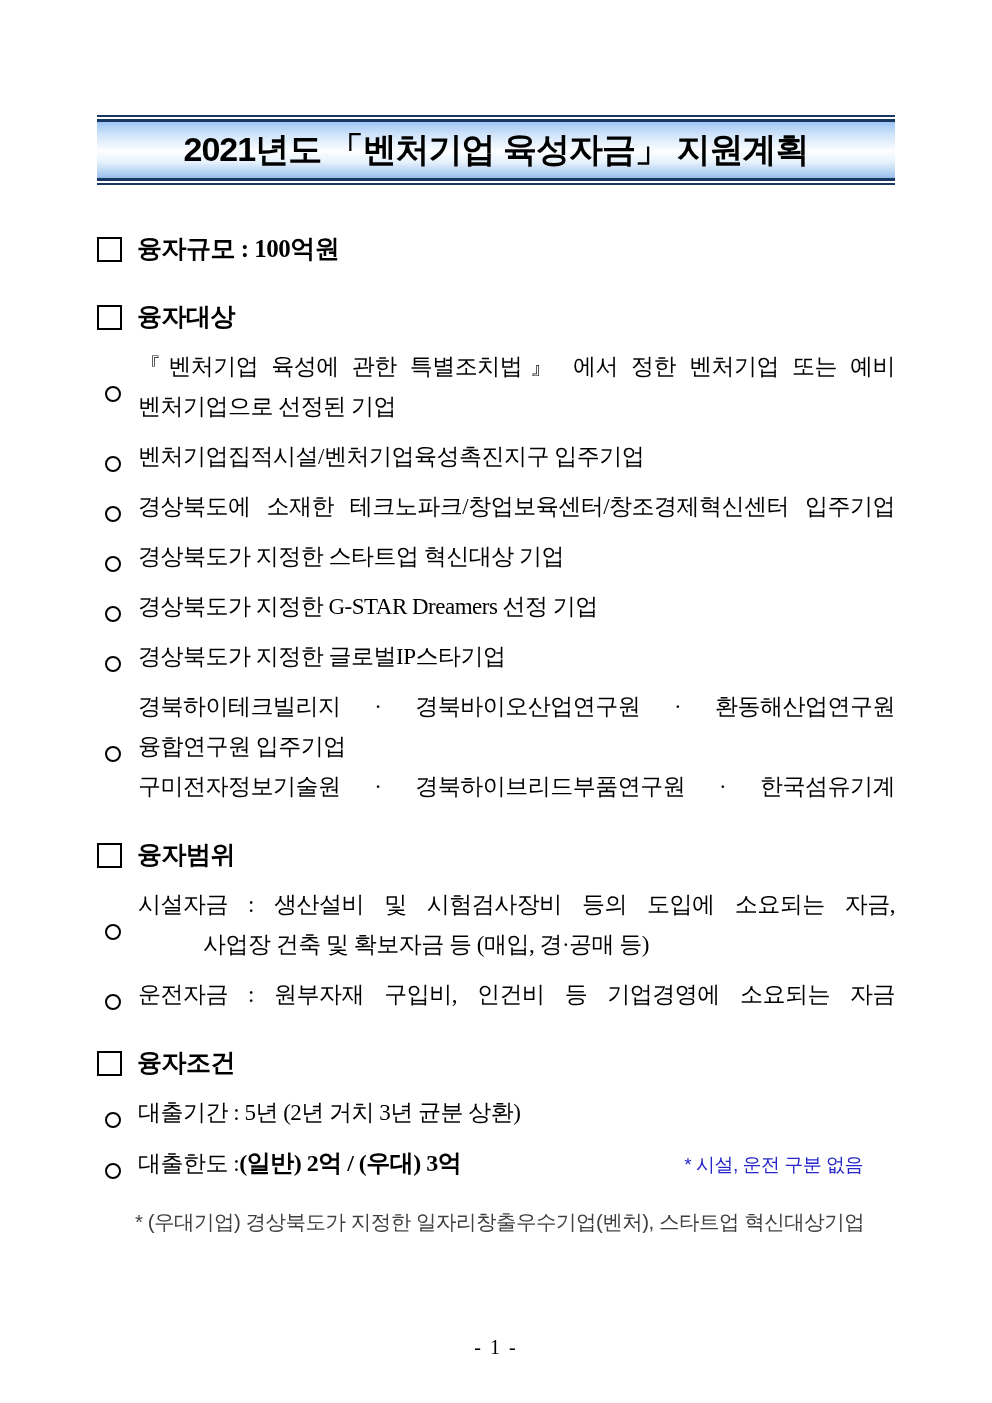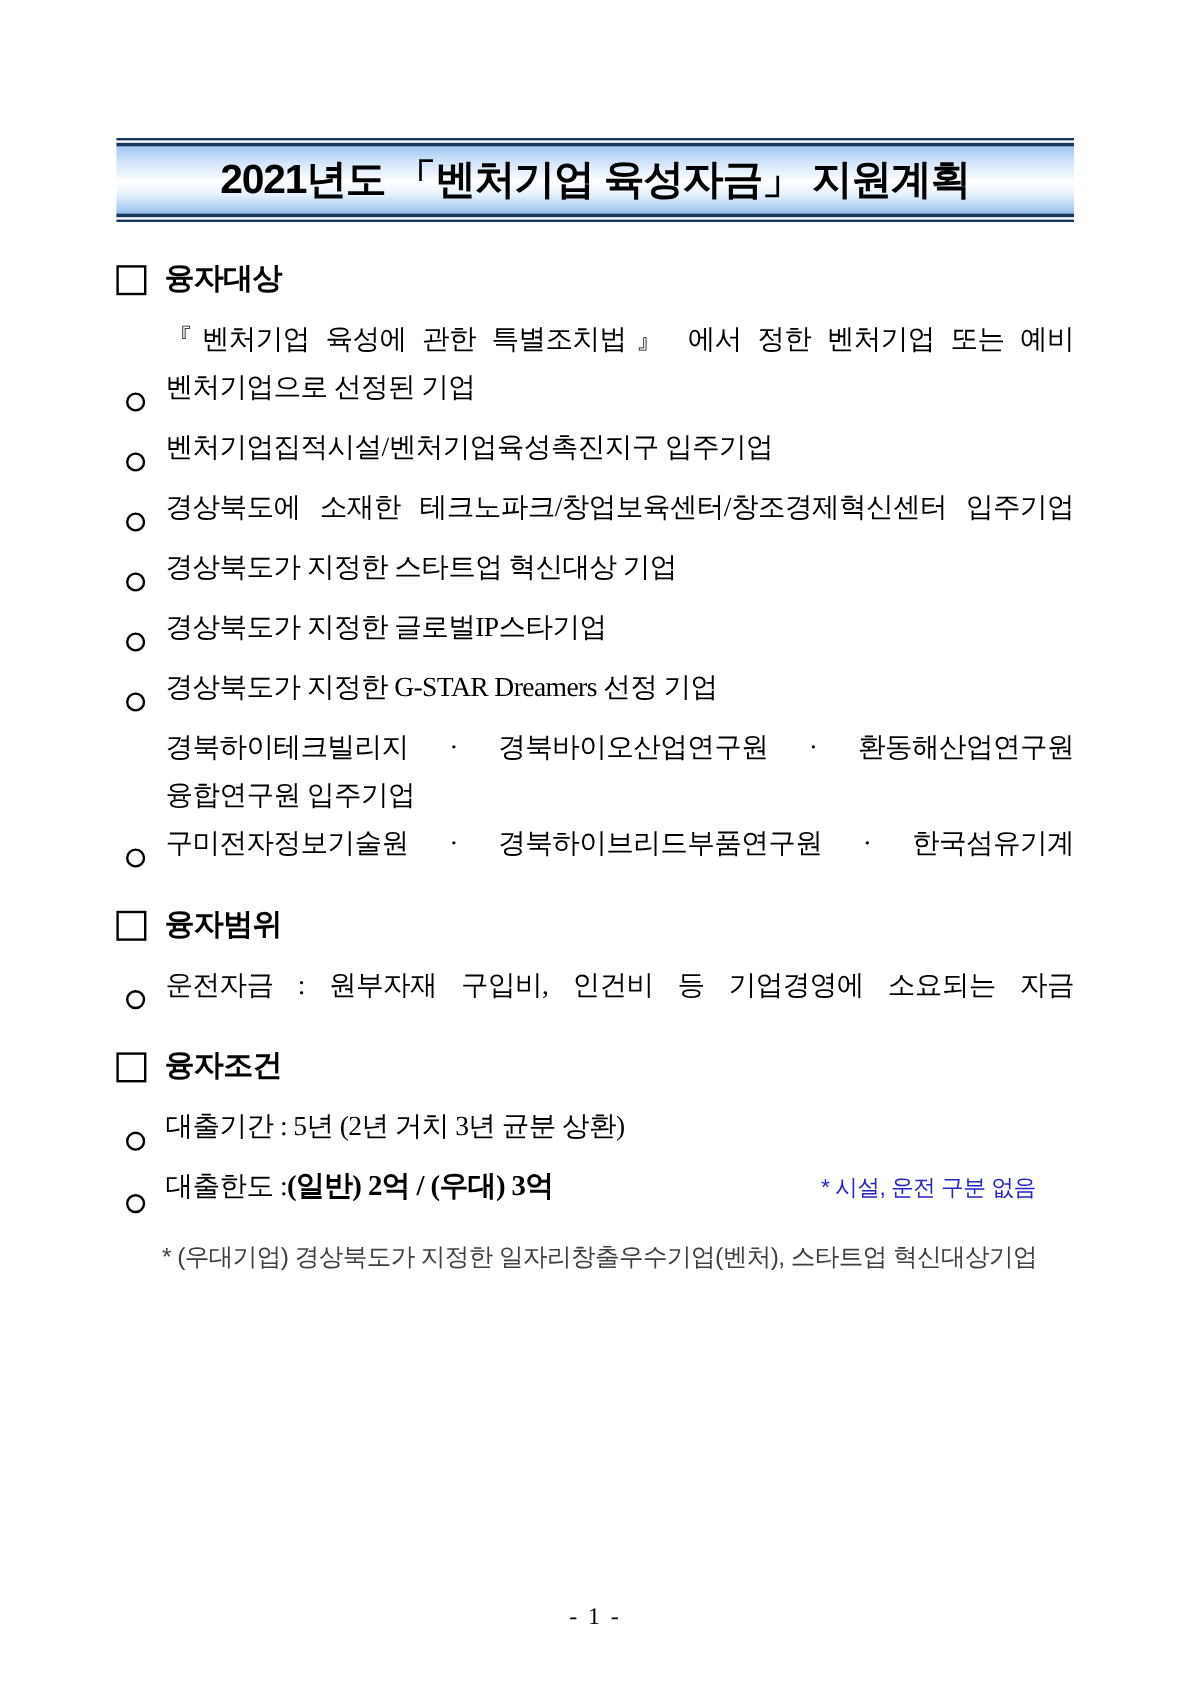--- a/index.html
+++ b/index.html
@@ -39,21 +39,21 @@
   .sec.first{margin-top:44px;}
   .sec-heading{
     display:flex;align-items:center;gap:15px;
     font-weight:bold;font-size:25px;line-height:40px;
     letter-spacing:-0.5px;
   }
   .sq{
     width:21px;height:21px;border:2px solid #000;background:#fff;
     flex:none;margin-top:1px;
   }
-  .item{display:flex;align-items:flex-end;margin-top:10px;padding-left:8px;}
+  .item{display:flex;align-items:center;margin-top:10px;padding-left:8px;}
   .circ{
     width:12px;height:12px;border:2px solid #000;border-radius:50%;
     background:#fff;flex:none;margin-top:13px;
   }
   .item-text{
     flex:1;margin-left:17px;
     font-size:23px;line-height:40px;letter-spacing:-0.5px;
   }
   .line{white-space:normal;word-break:keep-all;}
   .line.fill{text-align:justify;text-align-last:justify;}
@@ -83,20 +83,26 @@
 <div class="page">
 
   <div class="banner-outer">
     <div class="banner-inner">
       <span class="banner-title">2021년도 「벤처기업 육성자금」 지원계획</span>
     </div>
   </div>
 
   <div class="content">
 
+    <div class="sec first">
+      <div class="sec-heading">
+        <span class="sq"></span>
+        <span>융자규모 : 100억원</span>
+      </div>
+    </div>
 
     <div class="sec">
       <div class="sec-heading">
         <span class="sq"></span>
         <span>융자대상</span>
       </div>
 
       <div class="item">
         <span class="circ"></span>
         <div class="item-text">
@@ -122,47 +128,54 @@
       <div class="item">
         <span class="circ"></span>
         <div class="item-text">
           <div class="line">경상북도가 지정한 스타트업 혁신대상 기업</div>
         </div>
       </div>
 
       <div class="item">
         <span class="circ"></span>
         <div class="item-text">
+          <div class="line">경상북도가 지정한 G-STAR Dreamers 선정 기업</div>
+        </div>
+      </div>
+
+      <div class="item">
+        <span class="circ"></span>
+        <div class="item-text">
           <div class="line">경상북도가 지정한 글로벌IP스타기업</div>
-        </div>
-      </div>
-
-      <div class="item">
-        <span class="circ"></span>
-        <div class="item-text">
-          <div class="line">경상북도가 지정한 G-STAR Dreamers 선정 기업</div>
         </div>
       </div>
 
       <div class="item">
         <span class="circ"></span>
         <div class="item-text">
           <div class="line fill">경북하이테크빌리지 · 경북바이오산업연구원 · 환동해산업연구원</div>
           <div class="line">융합연구원 입주기업</div>
           <div class="line fill">구미전자정보기술원 · 경북하이브리드부품연구원 · 한국섬유기계</div>
         </div>
       </div>
     </div>
 
     <div class="sec">
       <div class="sec-heading">
         <span class="sq"></span>
         <span>융자범위</span>
       </div>
 
+      <div class="item">
+        <span class="circ"></span>
+        <div class="item-text">
+          <div class="line fill">시설자금 : 생산설비 및 시험검사장비 등의 도입에 소요되는 자금,</div>
+          <div class="line indent-65">사업장 건축 및 확보자금 등 (매입, 경·공매 등)</div>
+        </div>
+      </div>
 
       <div class="item">
         <span class="circ"></span>
         <div class="item-text">
           <div class="line fill">운전자금 : 원부자재 구입비, 인건비 등 기업경영에 소요되는 자금</div>
         </div>
       </div>
     </div>
 
     <div class="sec">

